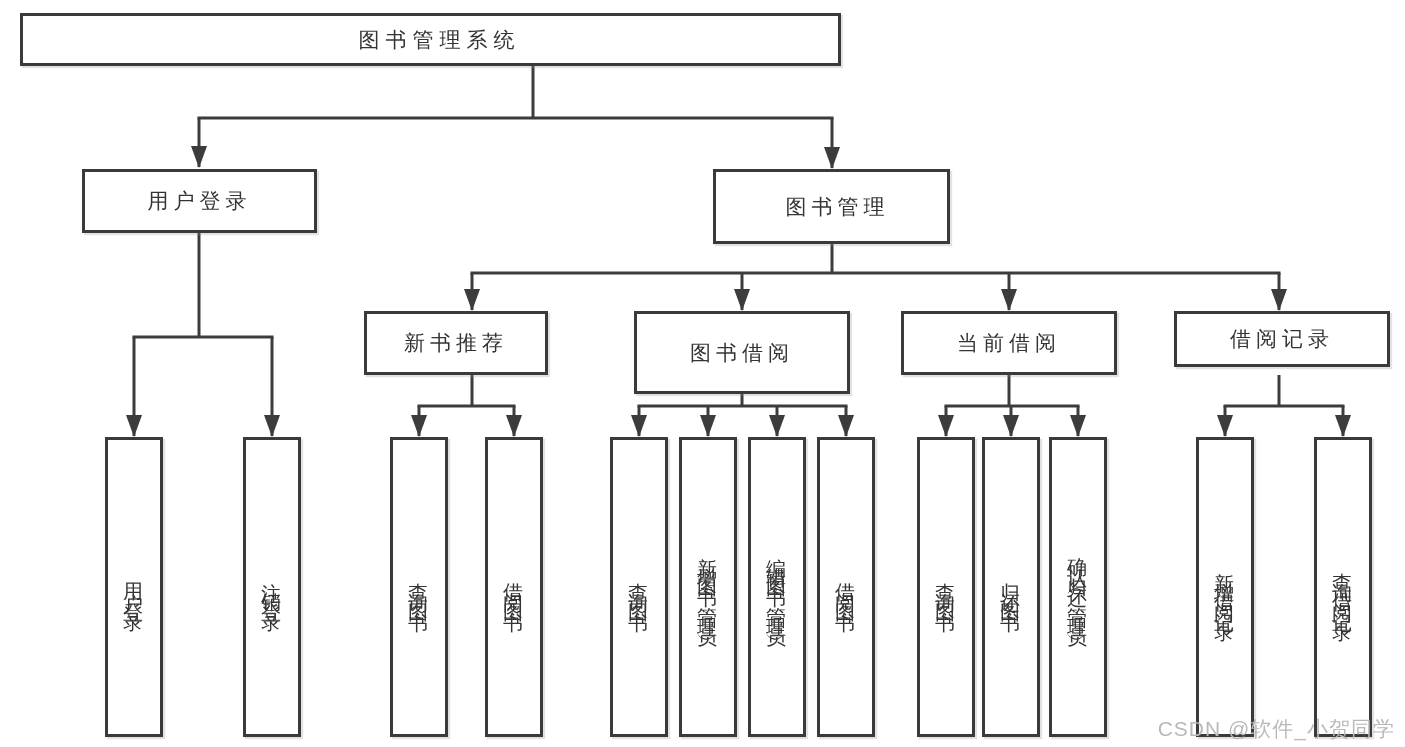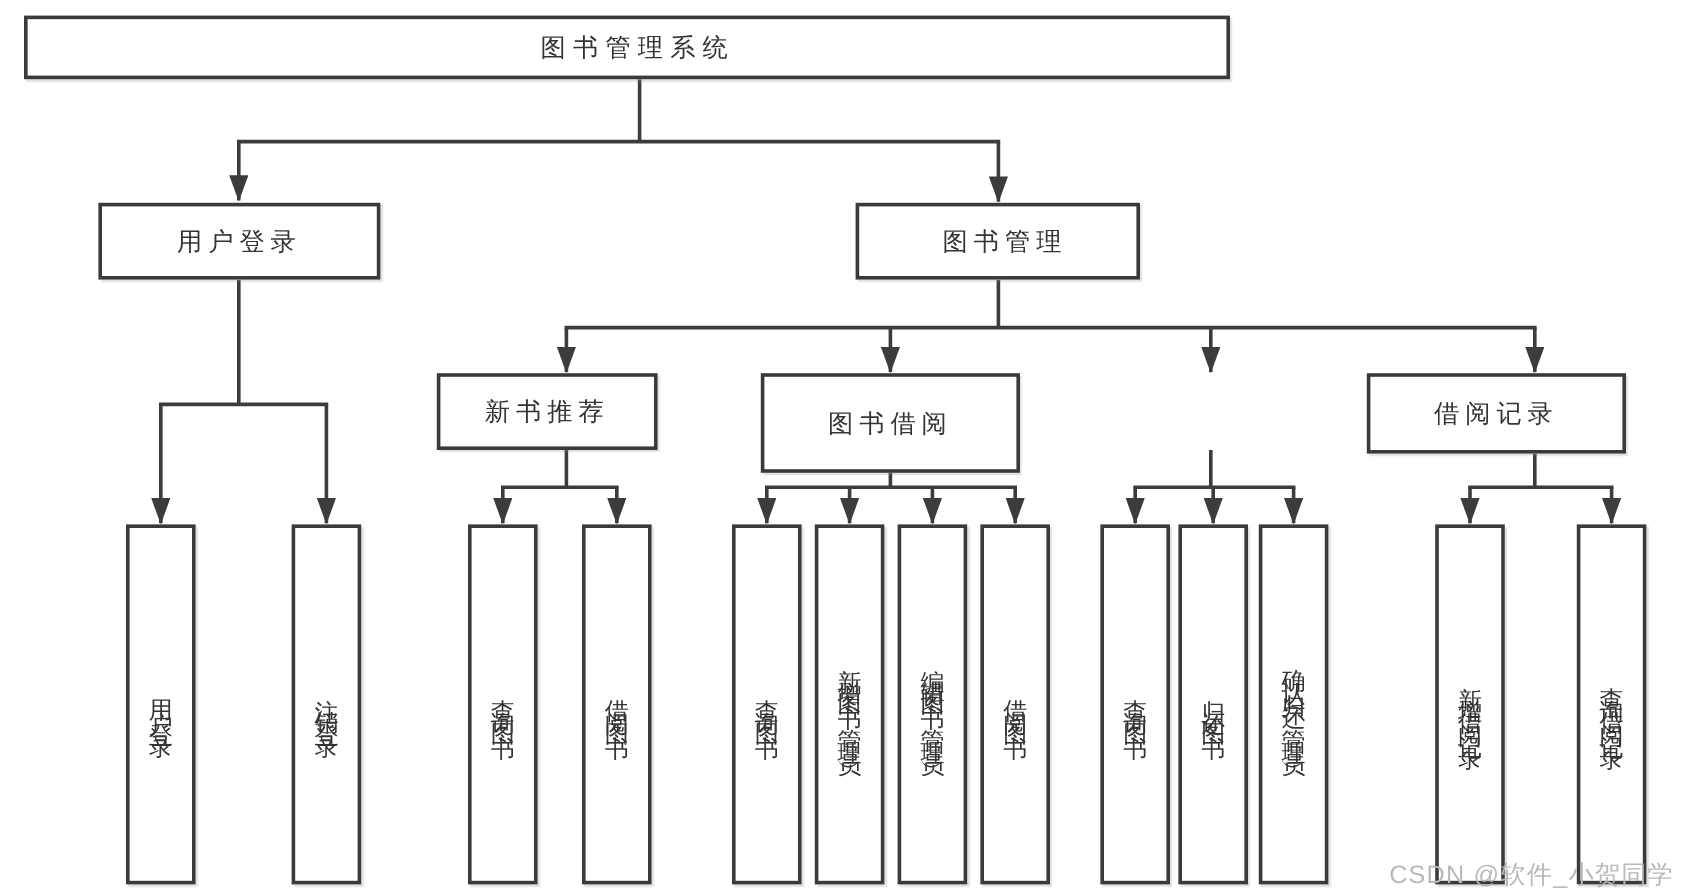--- a/index.html
+++ b/index.html
@@ -103,28 +103,29 @@
     <line x1="946" y1="406" x2="946" y2="436" marker-end="url(#arw)"></line>
     <line x1="1011" y1="406" x2="1011" y2="436" marker-end="url(#arw)"></line>
     <line x1="1078" y1="406" x2="1078" y2="436" marker-end="url(#arw)"></line>
 
     <line x1="1279" y1="375" x2="1279" y2="406"></line>
     <line class="cap" x1="1225" y1="406" x2="1343" y2="406"></line>
     <line x1="1225" y1="406" x2="1225" y2="436" marker-end="url(#arw)"></line>
     <line x1="1343" y1="406" x2="1343" y2="436" marker-end="url(#arw)"></line>
   </svg>
 
-  <div class="box h root" style="left:20px; top:13px; width:1005px; height:53px;font-family:Liberation Serif, serif;">图书管理系统</div>
+  <div class="box h root" style="left:20px; top:13px; width:821px; height:53px;font-family:Liberation Serif, serif;">图书管理系统</div>
 
   <div class="box h" style="left:82px; top:169px; width:235px; height:64px;">用户登录</div>
-  <div class="box h" style="left:713px; top:169px; width:237px; height:64px;padding-left:12px;">图书管理</div>
+  <div class="box h" style="left:713px; top:169px; width:237px; height:75px;padding-left:12px;">图书管理</div>
 
   <div class="box h" style="left:364px; top:311px; width:184px; height:64px;">新书推荐</div>
   <div class="box h" style="left:634px; top:311px; width:216px; height:83px;">图书借阅</div>
-  <div class="box h" style="left:1139px; top:311px; width:216px; height:67px;">借阅记录</div>
+  <div class="box h" style="left:901px; top:311px; width:216px; height:64px;">当前借阅</div>
+  <div class="box h" style="left:1174px; top:311px; width:216px; height:56px;">借阅记录</div>
 
   <div class="box v" style="left:105px; top:437px; width:58px; height:300px;">用户登录</div>
   <div class="box v" style="left:243px; top:437px; width:58px; height:300px;">注销登录</div>
 
   <div class="box v" style="left:390px; top:437px; width:58px; height:300px;">查询图书</div>
   <div class="box v" style="left:485px; top:437px; width:58px; height:300px;">借阅图书</div>
 
   <div class="box v" style="left:610px; top:437px; width:58px; height:300px;">查询图书</div>
   <div class="box v" style="left:679px; top:437px; width:58px; height:300px;">新增图书（管理员）</div>
   <div class="box v" style="left:748px; top:437px; width:58px; height:300px;">编辑图书（管理员）</div>

